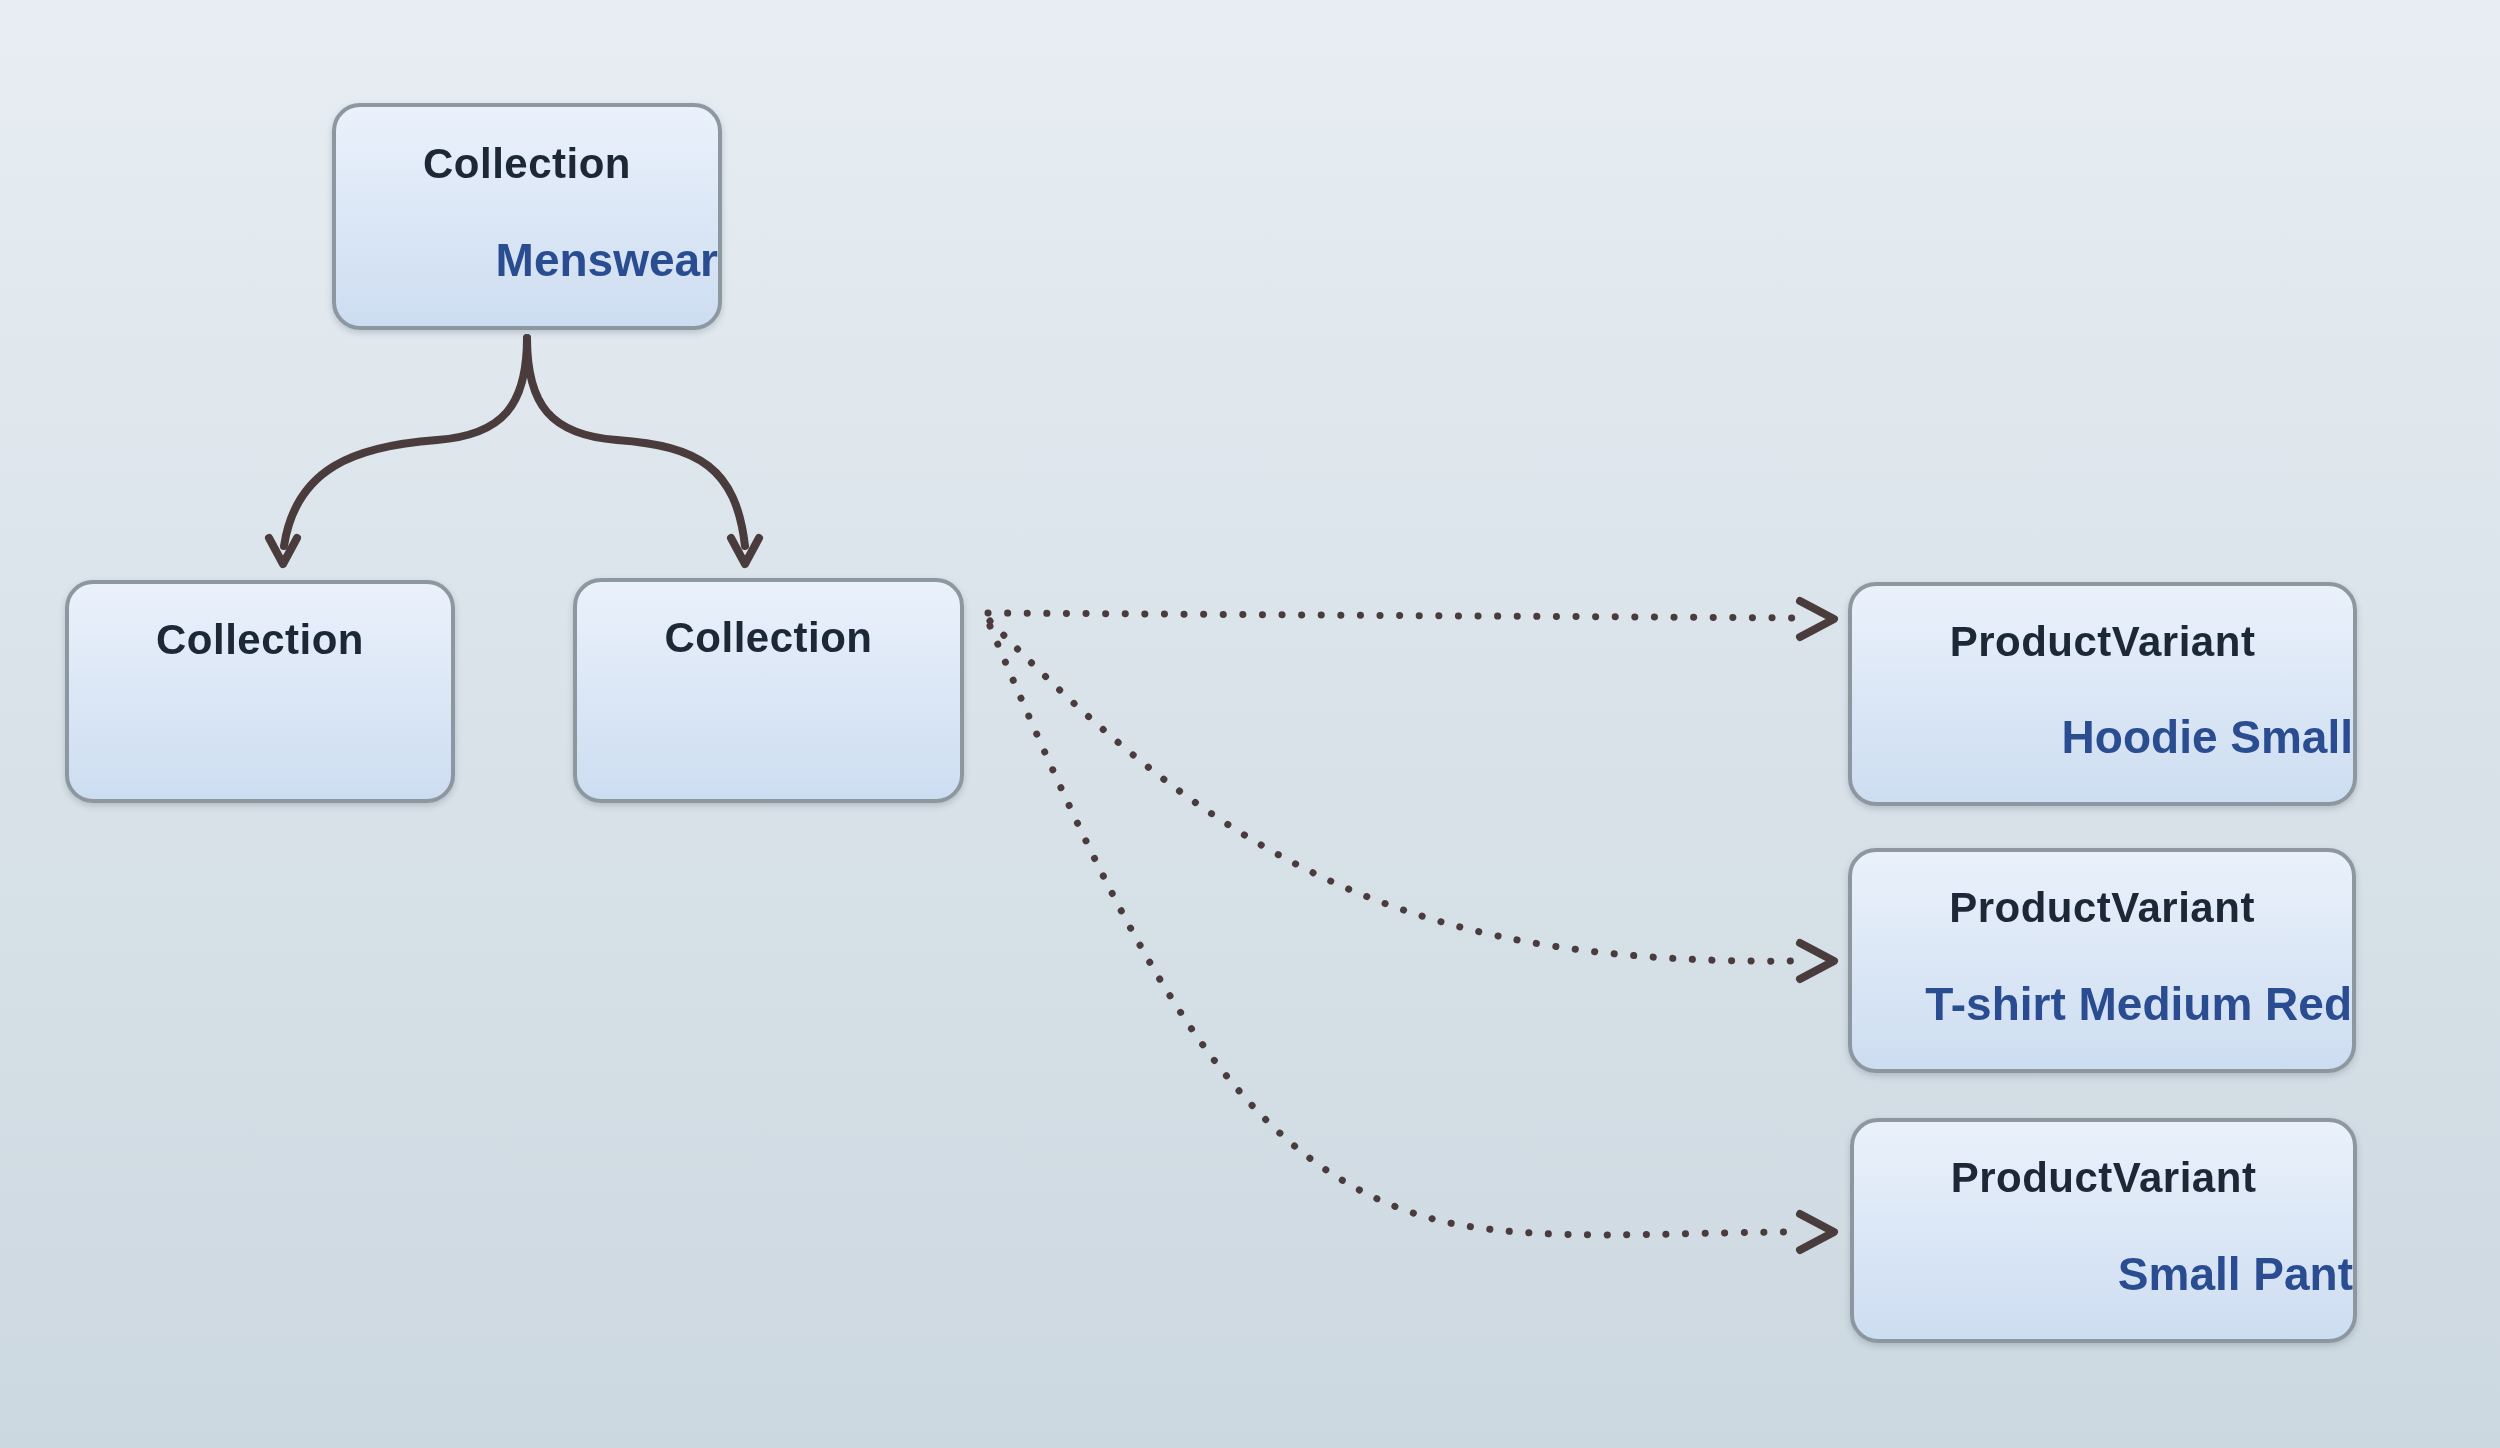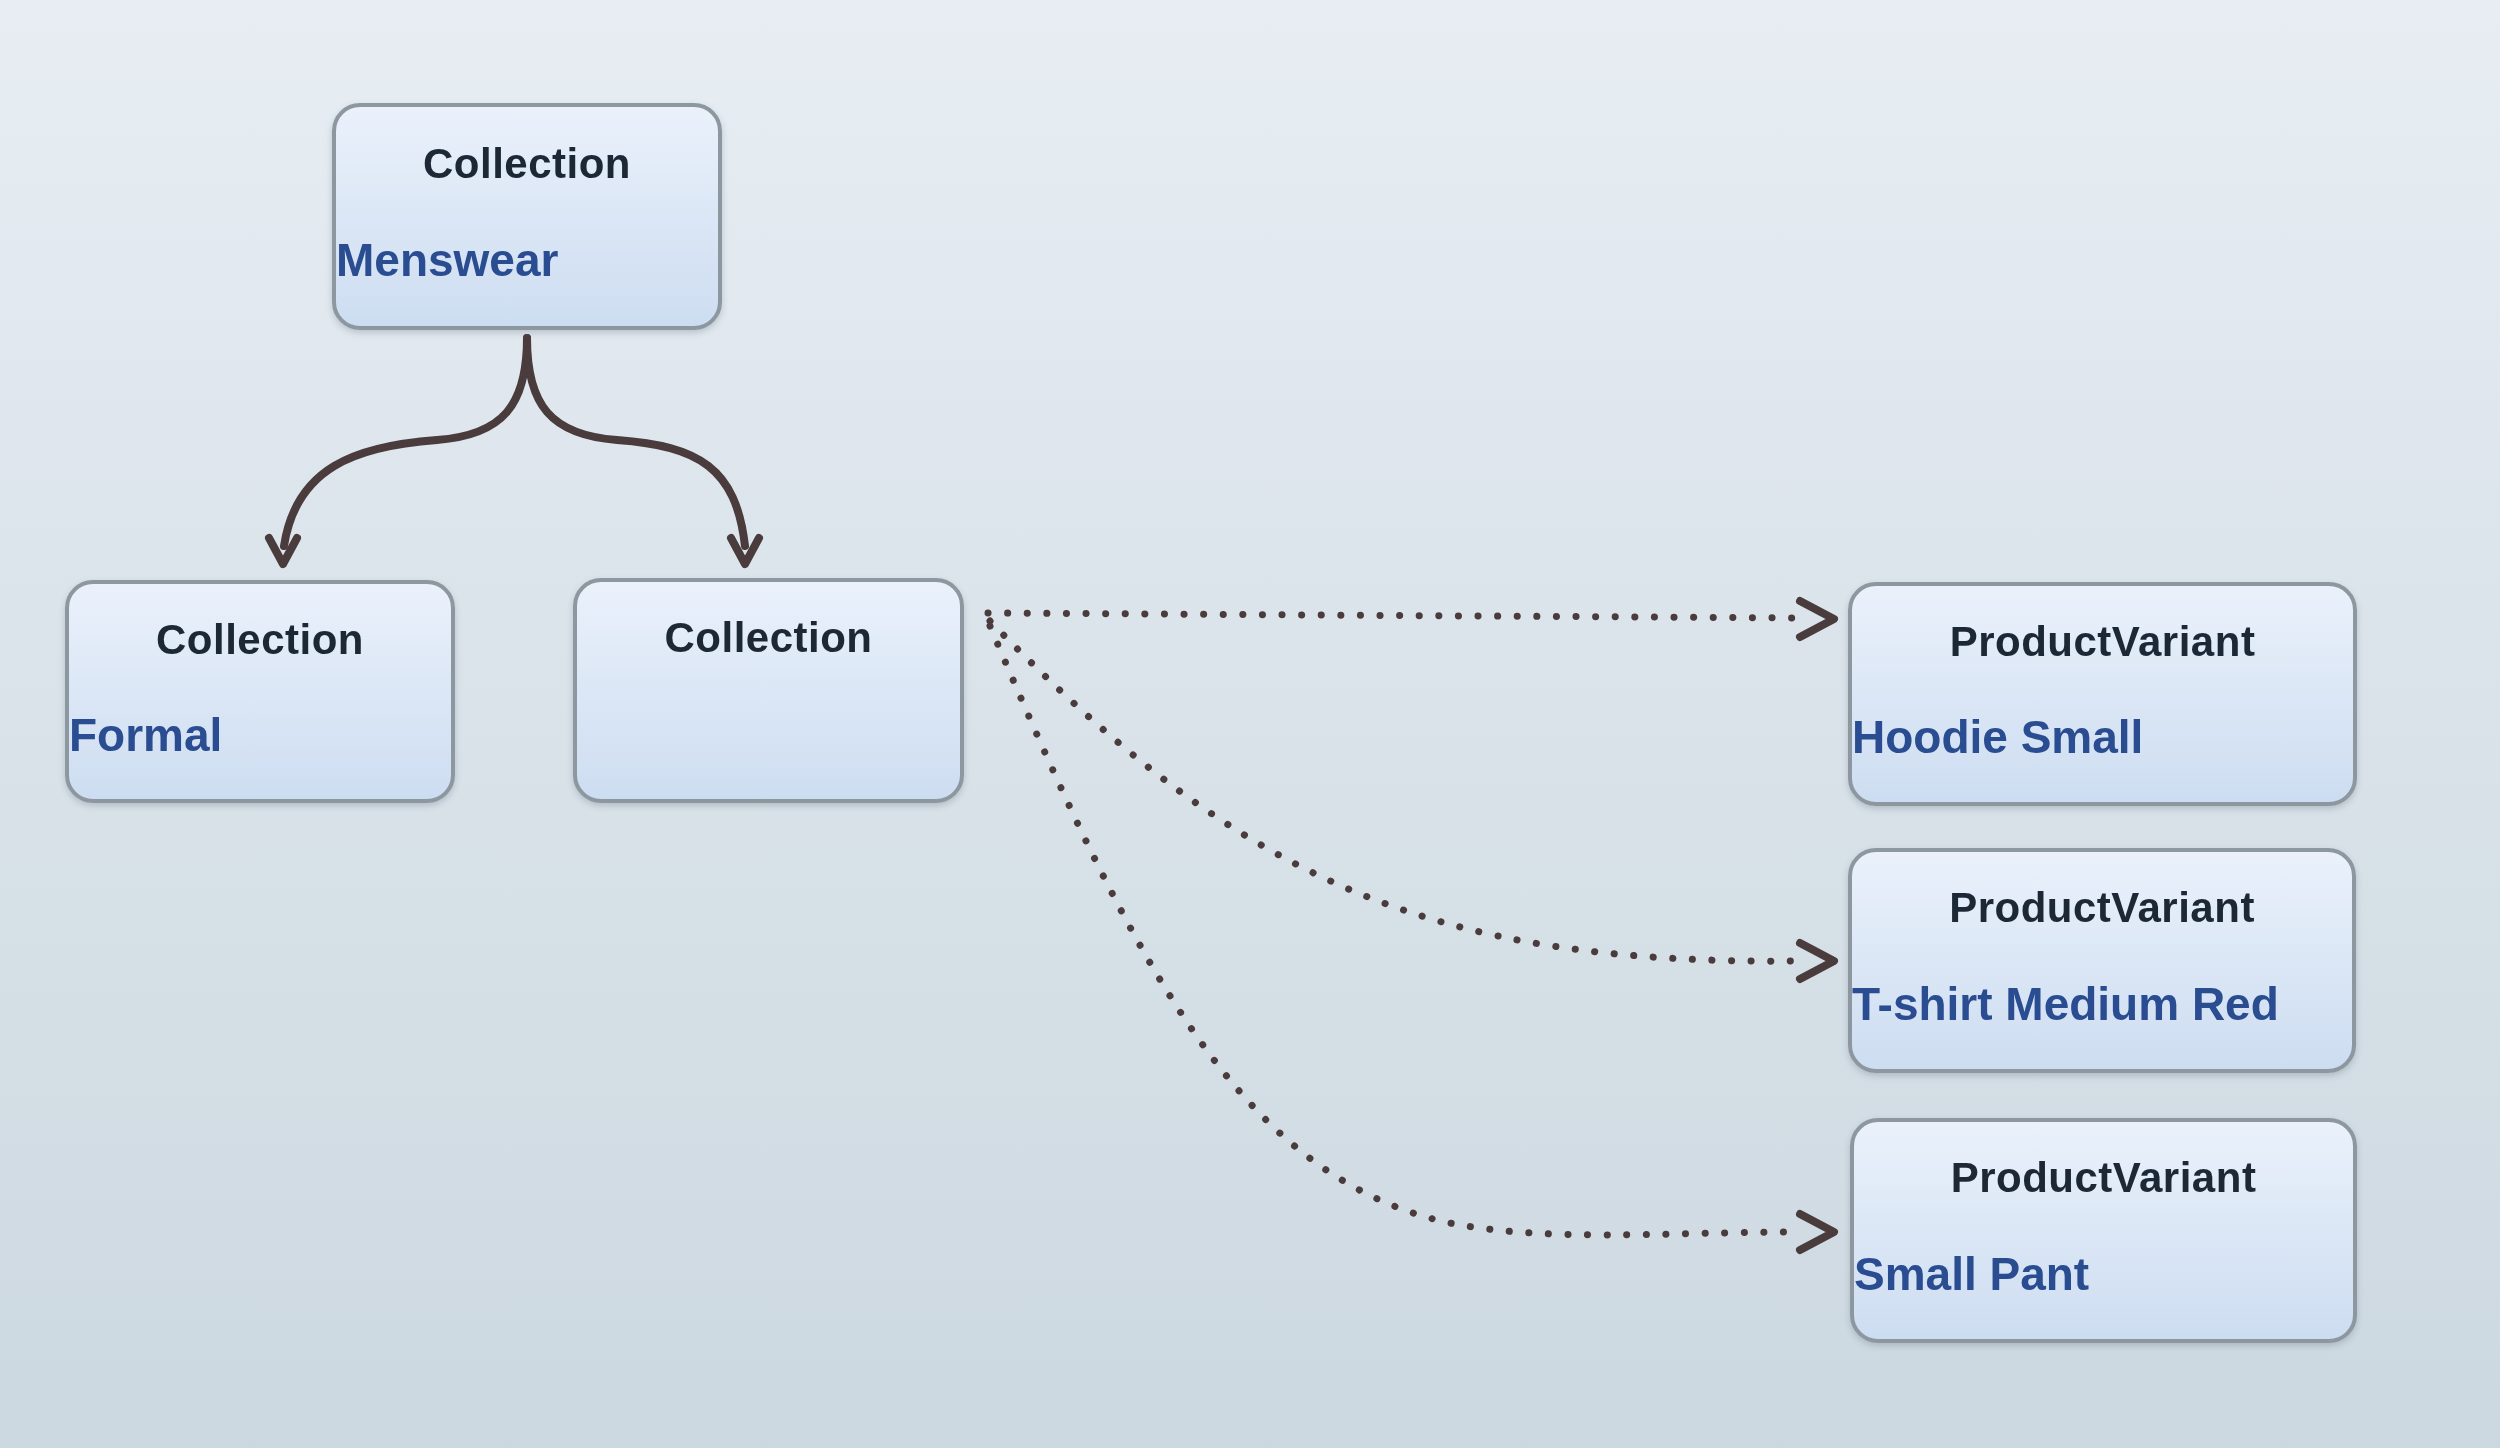--- a/index.html
+++ b/index.html
@@ -20,22 +20,22 @@
     background:linear-gradient(to bottom, var(--node-fill-top,#eaf1fb) 0%, var(--node-fill-bottom,#cdddf1) 100%);
     box-shadow:0 3px 6px rgba(95,110,125,0.30);
     box-sizing:border-box;
   }
   .node-type{
     position:absolute;left:0;right:0;top:26%;transform:translateY(-50%);
     text-align:center;font-weight:bold;font-size:42px;
     color:var(--type-text,#1d2836);white-space:nowrap;letter-spacing:0.5px;
   }
   .node-label{
-    position:absolute;left:0;right:8px;top:70%;transform:translateY(-50%);
-    text-align:left;font-weight:bold;font-size:46px;
+    position:absolute;left:0;right:0;top:70%;transform:translateY(-50%);
+    text-align:right;font-weight:bold;font-size:46px;
     color:var(--name-text,#2a4c91);white-space:nowrap;
   }
   
   #n-menswear{left:332px;top:103px;width:390px;height:227px;}
   #n-formal  {left:65px; top:580px;width:390px;height:223px;}
   #n-casual  {left:573px;top:578px;width:391px;height:225px;}
   #n-hoodie  {left:1848px;top:582px;width:509px;height:224px;}
   #n-tshirt  {left:1848px;top:848px;width:508px;height:225px;}
   #n-jogger  {left:1850px;top:1118px;width:507px;height:225px;}
 </style>
@@ -62,21 +62,20 @@
     <path class="head" d="M 1800 1214 L 1834 1232 L 1800 1250"></path>
   </svg>
 
   <div class="node" id="n-menswear">
     <div class="node-type">Collection</div>
     <div class="node-label">Menswear</div>
   </div>
 
   <div class="node" id="n-formal">
     <div class="node-type">Collection</div>
-    <div class="node-label">Formal</div>
   </div>
 
   <div class="node" id="n-casual">
     <div class="node-type">Collection</div>
   </div>
 
   <div class="node" id="n-hoodie">
     <div class="node-type">ProductVariant</div>
     <div class="node-label">Hoodie Small</div>
   </div>

